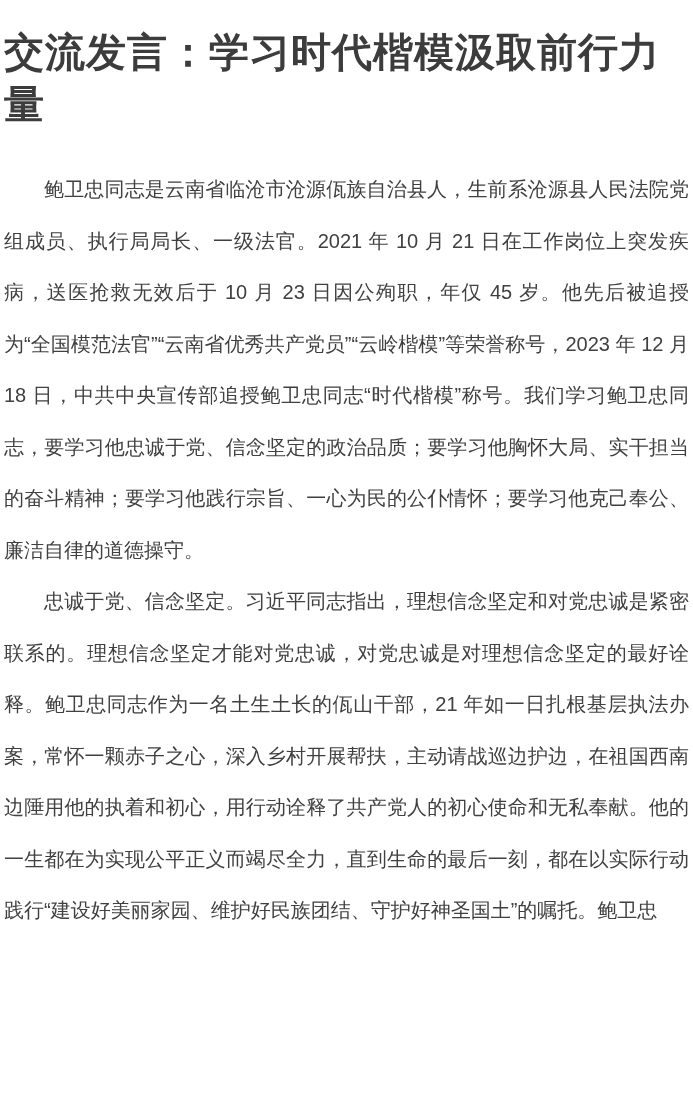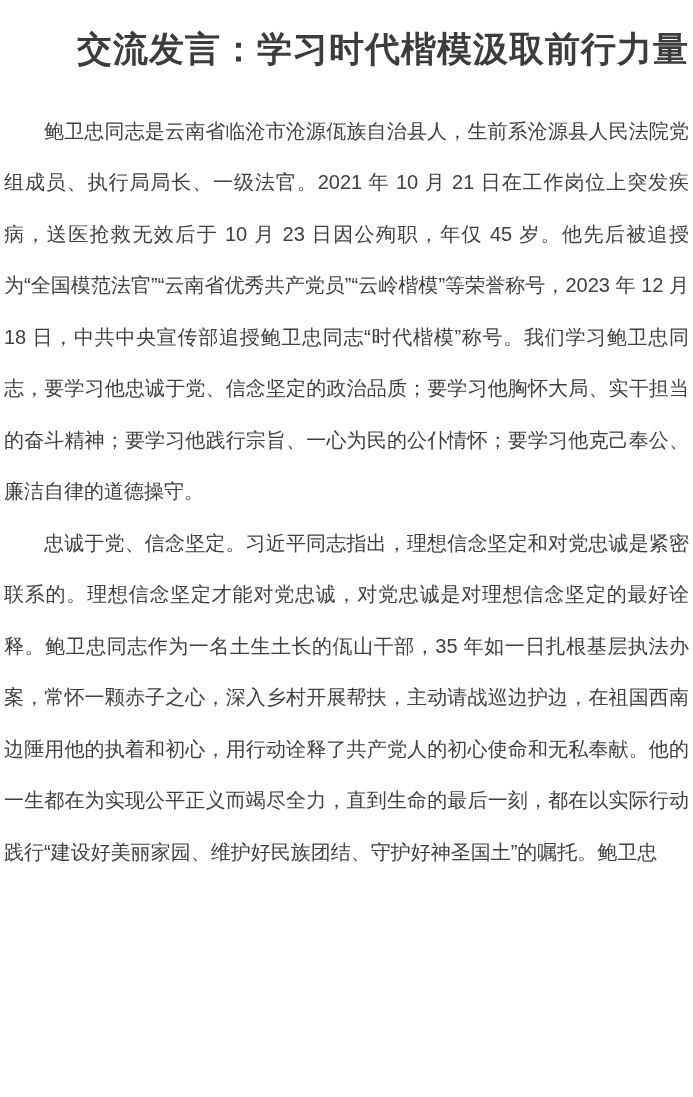--- a/index.html
+++ b/index.html
@@ -15,24 +15,24 @@
   }
   .page {
     box-sizing: border-box;
     width: 693px;
     height: 1097px;
     padding: 26px 4px 0 4px;
     background: #ffffff;
   }
   .doc-title {
     margin: 0 0 34px 0;
-    font-size: 35px;
+    font-size: 40px;
     font-weight: 700;
     line-height: 1.3;
-    text-align: right;
+    text-align: left;
     color: #3c3c3c;
     letter-spacing: 1px;
     font-family: "Liberation Sans", sans-serif;
   }
   .doc-paragraph {
     margin: 0;
     font-size: 20px;
     line-height: 51.5px;
     color: #404040;
     text-align: justify;
@@ -41,14 +41,14 @@
     word-break: break-all;
     font-family: "Liberation Sans", sans-serif;
   }
 </style>
 </head>
 <body>
 
 <div class="page">
   <h1 class="doc-title">交流发言：学习时代楷模汲取前行力量</h1>
   <p class="doc-paragraph">鲍卫忠同志是云南省临沧市沧源佤族自治县人，生前系沧源县人民法院党组成员、执行局局长、一级法官。2021 年 10 月 21 日在工作岗位上突发疾病，送医抢救无效后于 10 月 23 日因公殉职，年仅 45 岁。他先后被追授为“全国模范法官”“云南省优秀共产党员”“云岭楷模”等荣誉称号，2023 年 12 月 18 日，中共中央宣传部追授鲍卫忠同志“时代楷模”称号。我们学习鲍卫忠同志，要学习他忠诚于党、信念坚定的政治品质；要学习他胸怀大局、实干担当的奋斗精神；要学习他践行宗旨、一心为民的公仆情怀；要学习他克己奉公、廉洁自律的道德操守。</p>
-  <p class="doc-paragraph">忠诚于党、信念坚定。习近平同志指出，理想信念坚定和对党忠诚是紧密联系的。理想信念坚定才能对党忠诚，对党忠诚是对理想信念坚定的最好诠释。鲍卫忠同志作为一名土生土长的佤山干部，35 年如一日扎根基层执法办案，常怀一颗赤子之心，深入乡村开展帮扶，主动请战巡边护边，在祖国西南边陲用他的执着和初心，用行动诠释了共产党人的初心使命和无私奉献。他的一生都在为实现公平正义而竭尽全力，直到生命的最后一刻，都在以实际行动践行“建设好美丽家园、维护好民族团结、守护好神圣国土”的嘱托。鲍卫忠</p>
+  <p class="doc-paragraph">忠诚于党、信念坚定。习近平同志指出，理想信念坚定和对党忠诚是紧密联系的。理想信念坚定才能对党忠诚，对党忠诚是对理想信念坚定的最好诠释。鲍卫忠同志作为一名土生土长的佤山干部，21 年如一日扎根基层执法办案，常怀一颗赤子之心，深入乡村开展帮扶，主动请战巡边护边，在祖国西南边陲用他的执着和初心，用行动诠释了共产党人的初心使命和无私奉献。他的一生都在为实现公平正义而竭尽全力，直到生命的最后一刻，都在以实际行动践行“建设好美丽家园、维护好民族团结、守护好神圣国土”的嘱托。鲍卫忠</p>
 </div>
 
 </body></html>

